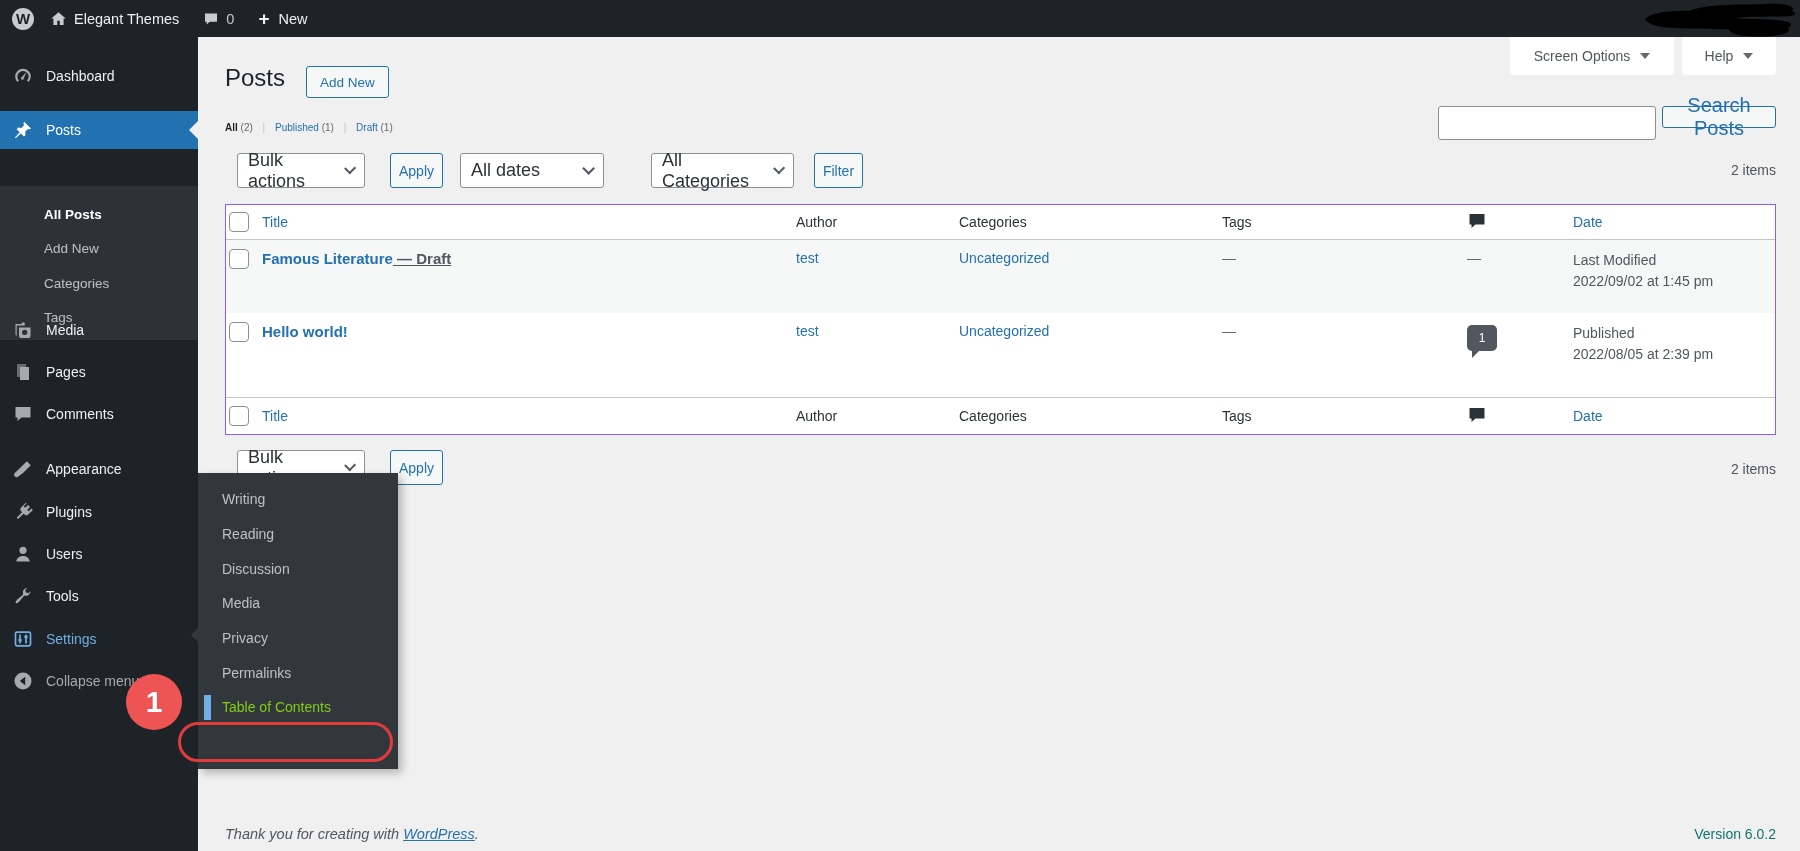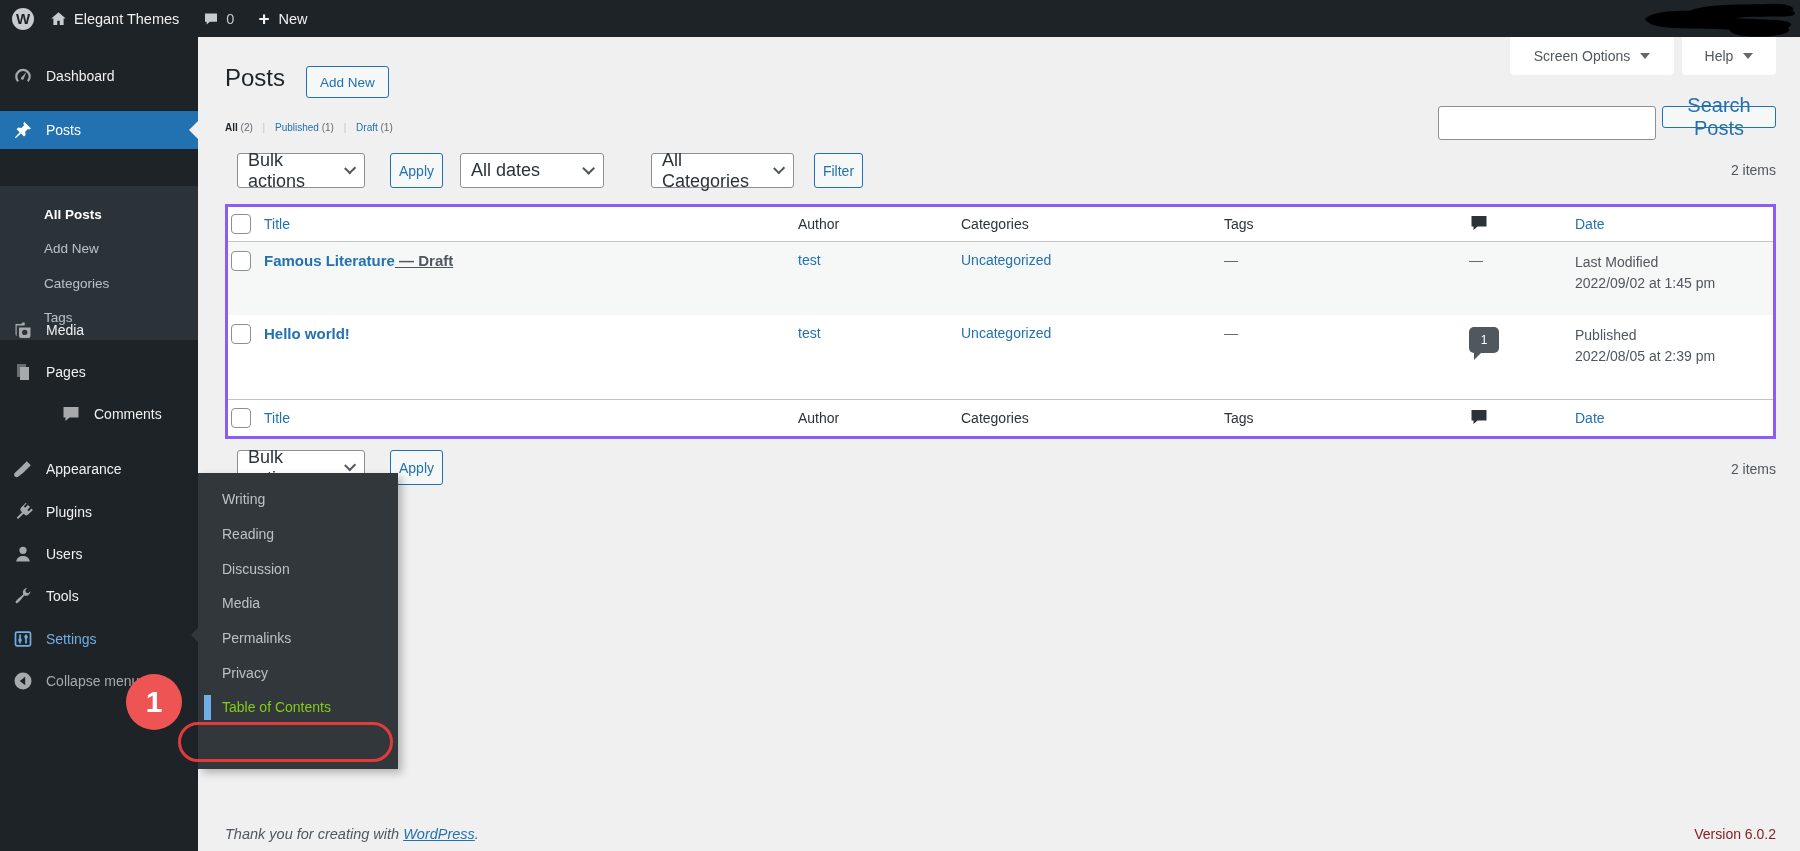--- a/index.html
+++ b/index.html
@@ -78,21 +78,21 @@
   .sel-dates { left:460px; width:144px; }
   .sel-cats { left:651px; width:143px; }
   .btn-filter { position:absolute; left:814px; width:49px; height:35px; font-size:14px; }
   .items-count-top { position:absolute; right:24px; top:162px; font-size:14px; color:#50575e; }
   .search-input { position:absolute; left:1438px; top:106px; width:218px; height:34px; background:#fff;
     border:1px solid #8c8f94; border-radius:3px; font-size:14px; padding:0 8px; color:#2c3338;
     font-family:"Liberation Sans",sans-serif; }
   .btn-search { position:absolute; left:1662px; top:106px; width:114px; height:22px; font-size:20px; }
   
   .posts-table { position:absolute; left:225px; top:204px; width:1551px; background:#fff;
-    border:3px solid #8b5cf6; }
+    border:1px solid #8b5cf6; }
   .trow { display:grid; grid-template-columns:36px 534px 163px 263px 245px 106px 202px; align-items:start; }
   .trow.thead { height:35px; align-items:center; border-bottom:1px solid #c3c4c7; }
   .trow.tfoot-head { height:37px; align-items:center; border-top:1px solid #c3c4c7; }
   .trow.r1 { height:73px; background:#f6f7f7; }
   .trow.r2 { height:84px; background:#fff; }
   .cell { padding:10px 10px 0 0; font-size:14px; color:#2c3338; }
   .trow.thead .cell, .trow.tfoot-head .cell { padding-top:0; }
   .cb-cell { display:flex; justify-content:center; padding-top:9px; }
   .trow.thead .cb-cell, .trow.tfoot-head .cb-cell { padding-top:0; }
   .cb { appearance:none; -webkit-appearance:none; width:20px; height:20px; border:1px solid #8c8f94;
@@ -107,21 +107,21 @@
     color:#fff; font-size:12px; display:flex; align-items:center; justify-content:center; cursor:pointer; }
   .comment-bubble:after { content:""; position:absolute; left:5px; bottom:-7px; width:0; height:0;
     border:5px solid transparent; border-top-color:#50575e; border-left-color:#50575e; }
   
   .sel-bulk-bottom { left:237px; top:450px; width:128px; }
   .btn-apply-bottom { position:absolute; left:390px; top:450px; width:53px; height:35px; font-size:14px; }
   .items-count-bottom { position:absolute; right:24px; top:461px; font-size:14px; color:#50575e; }
   
   .footer-thanks { position:absolute; left:225px; top:826px; font-size:14.5px; font-style:italic; color:#50575e; }
   .footer-thanks a { color:#2271b1; cursor:pointer; }
-  .footer-version { position:absolute; right:24px; top:826px; font-size:14px; color:#7f1d1d; }
+  .footer-version { position:absolute; right:24px; top:826px; font-size:14px; color:#0f766e; }
 </style>
 </head>
 <body>
 
 <div class="page">
 
   <div class="adminbar">
     <div class="ab-item" style="padding-right:4px;">
       <div class="wp-logo-circle">W</div>
     </div>
@@ -194,21 +194,21 @@
     <div class="menu-item" style="top:315px;">
       <span class="mi-icon">
         <svg width="20" height="20" viewBox="0 0 20 20" fill="currentColor">
             <path opacity=".55" d="M4 2h9v13H4z"></path>
             <path d="M7 5h9v13H7z"></path>
           </svg>
       </span>
       <span>Pages</span>
     </div>
 
-    <div class="menu-item" style="top:357px;margin-left:48px;">
+    <div class="menu-item" style="top:357px;">
       <span class="mi-icon">
         <svg width="20" height="20" viewBox="0 0 20 20" fill="currentColor">
             <path d="M2.5 3h15v10.5H8.5L4.5 17v-3.5h-2z"></path>
           </svg>
       </span>
       <span>Comments</span>
     </div>
 
     <div class="menu-item" style="top:412px;">
       <span class="mi-icon">
@@ -269,22 +269,22 @@
       <span>Collapse menu</span>
     </div>
   </div>
 
   <div class="flyout">
     <span class="fly-arrow"></span>
     <div class="flyout-item">Writing</div>
     <div class="flyout-item">Reading</div>
     <div class="flyout-item">Discussion</div>
     <div class="flyout-item">Media</div>
+    <div class="flyout-item">Privacy</div>
     <div class="flyout-item">Permalinks</div>
-    <div class="flyout-item">Privacy</div>
     <div class="flyout-item current">
       <span class="current-bar"></span>
       <span>Table of Contents</span>
     </div>
   </div>
 
   <div class="red-oval"></div>
   <div class="red-badge">1</div>
 
   <div class="screen-tab" style="right:126px; width:164px;">

